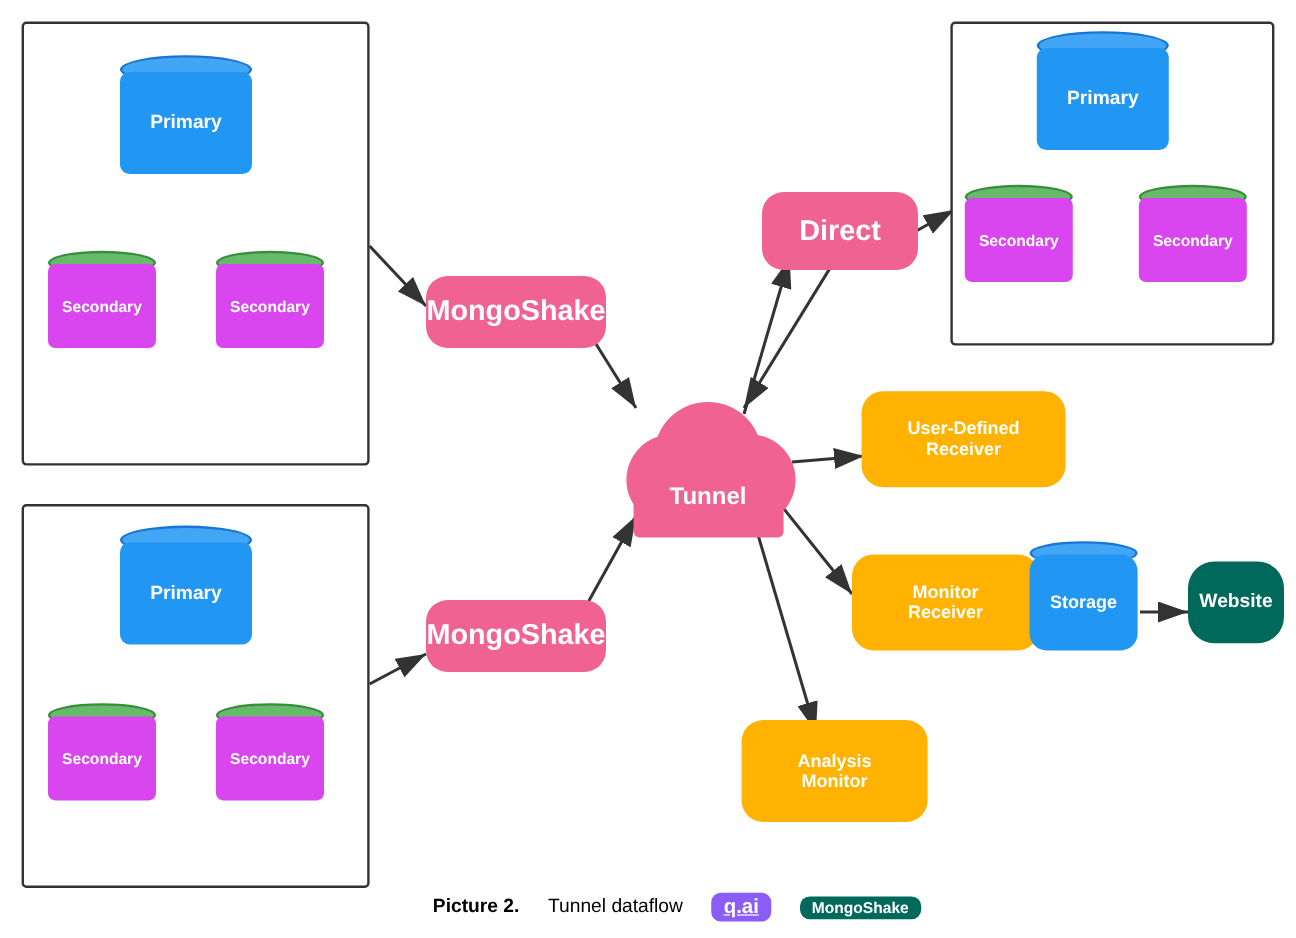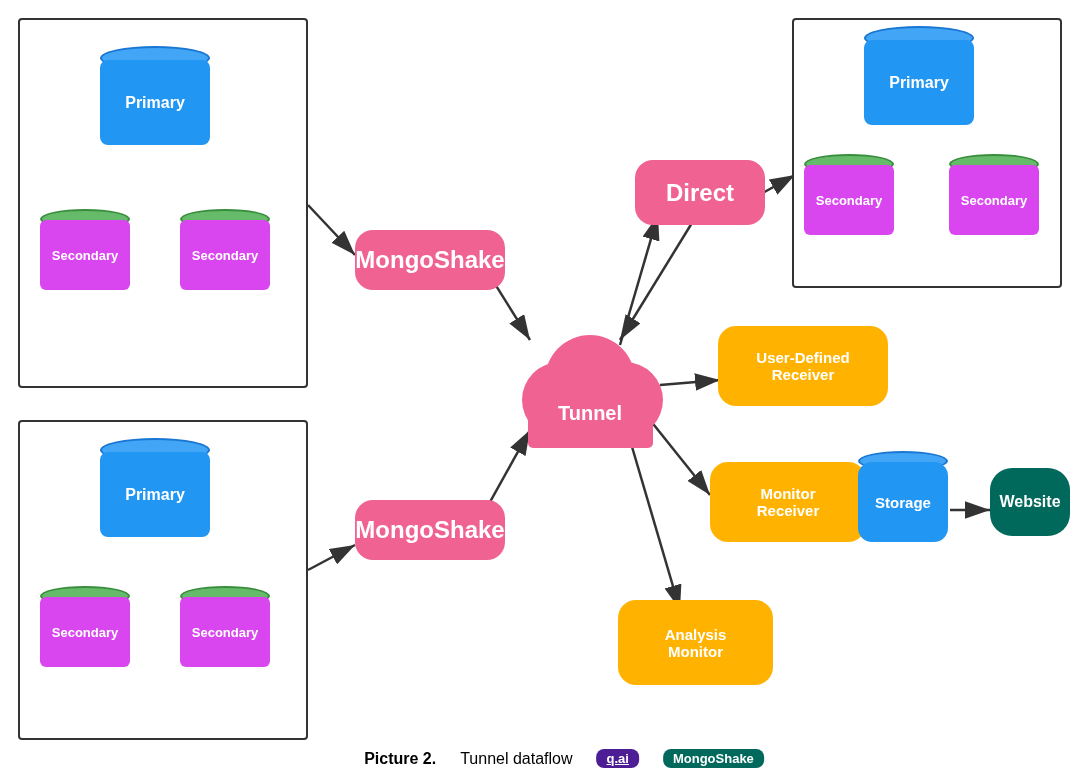--- a/index.html
+++ b/index.html
@@ -174,26 +174,26 @@
       gap: 24px;
       white-space: nowrap;
       margin-left: 24px;
     }
 
     .caption-bold {
       font-weight: bold;
     }
 
     .caption-pink-box {
-      background: #4c1d95;
+      background: #8b5cf6;
       border-radius: 8px;
       padding: 2px 10px;
       color: #fff;
       font-weight: bold;
-      font-size: 13px;
+      font-size: 17px;
       text-decoration: underline;
     }
 
     .caption-teal-box {
       background: #00695C;
       border-radius: 8px;
       padding: 2px 10px;
       color: #fff;
       font-weight: bold;
       font-size: 13px;

